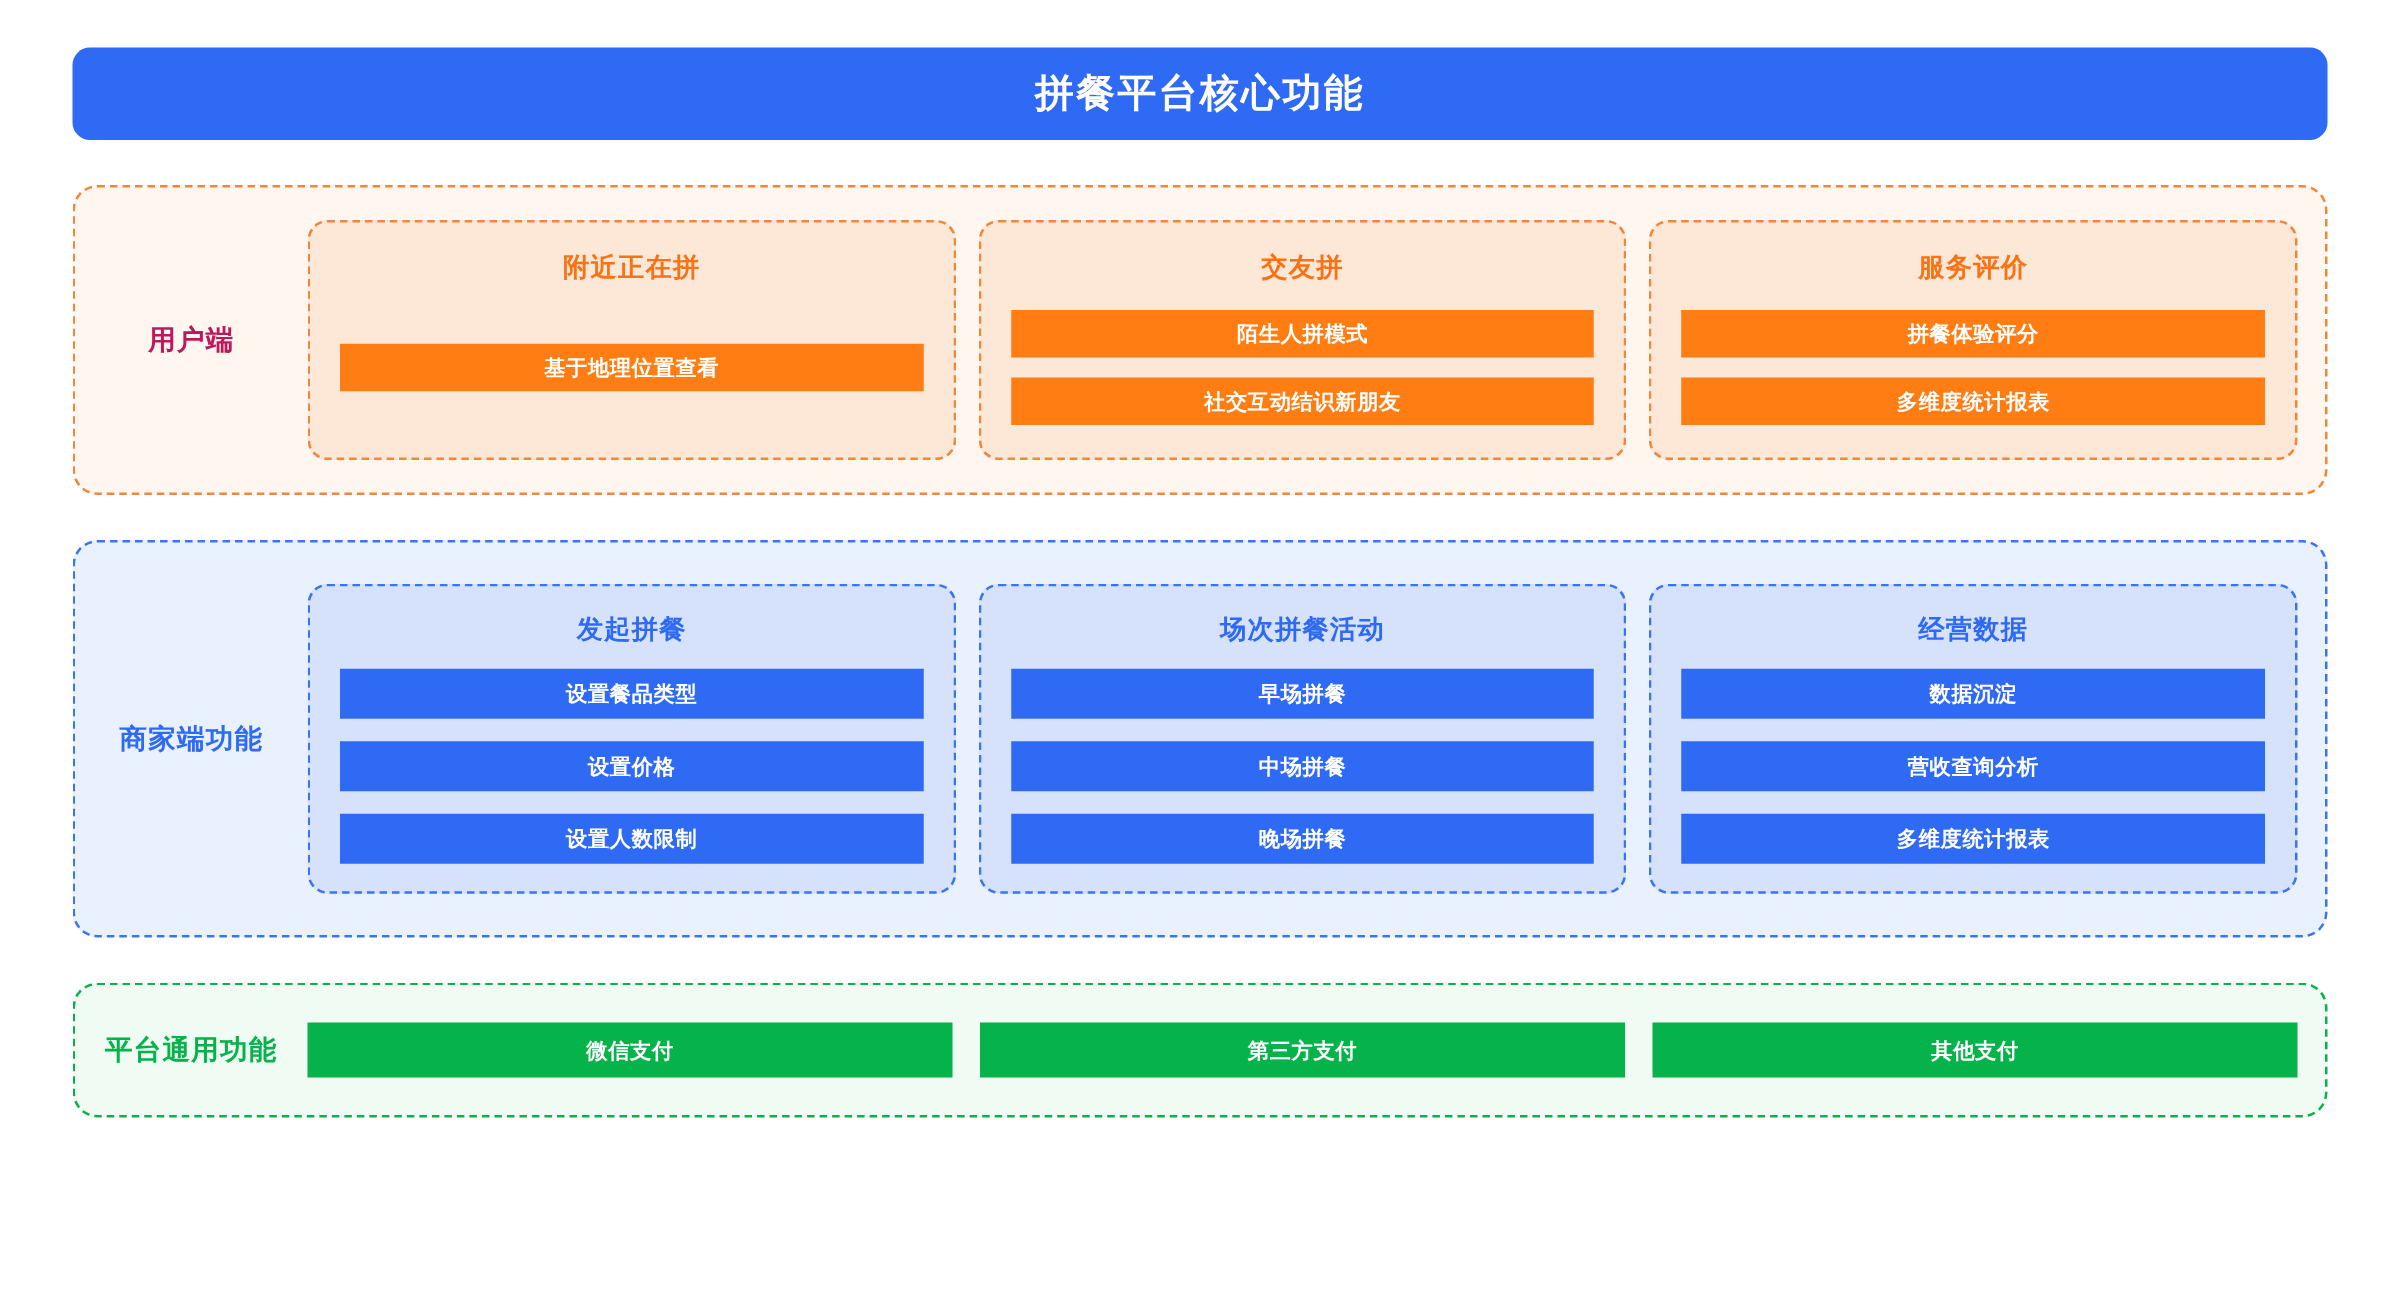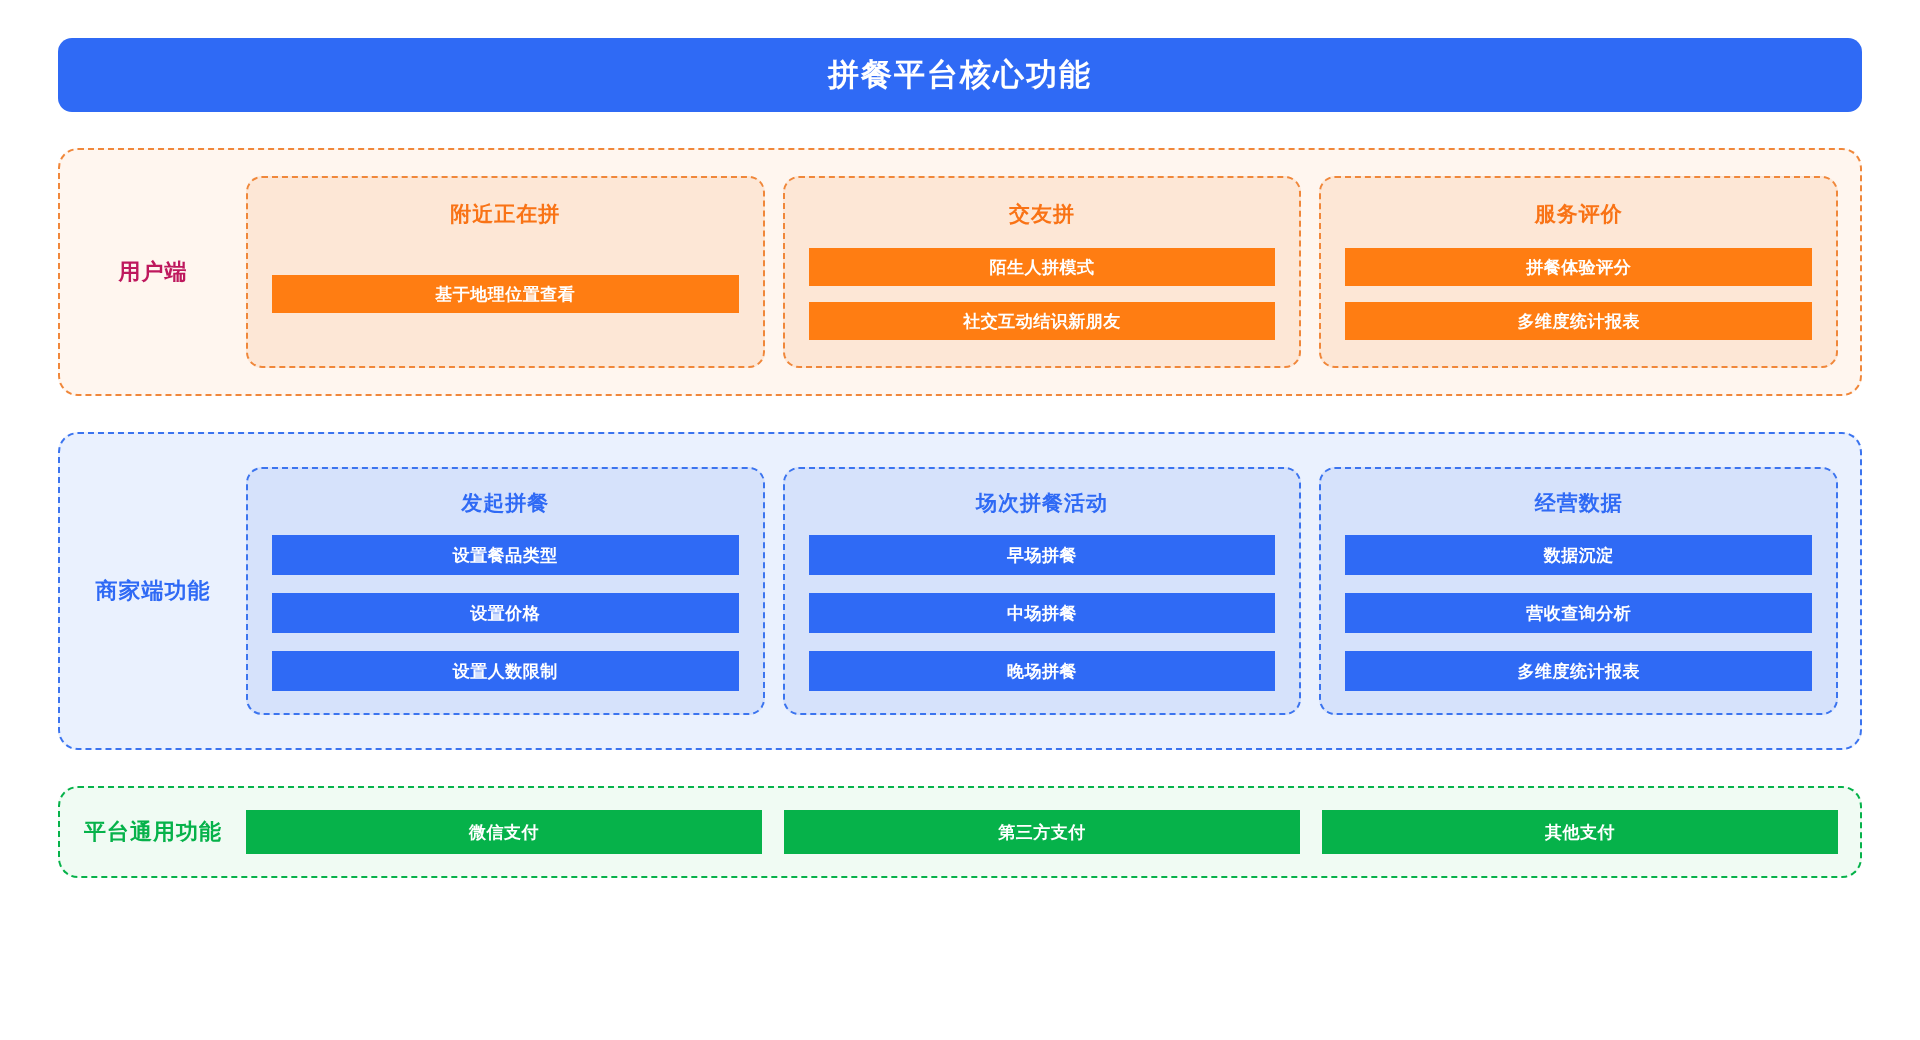--- a/index.html
+++ b/index.html
@@ -138,21 +138,21 @@
   }
   .section--merchant .chip {
     background: #2f6af5;
     height: 40px;
   }
 
   
   .section--platform {
     background: #f0fbf3;
     border: 2px dashed #06b24a;
-    height: 92px;
+    height: 108px;
     padding: 0 12px 0 0;
   }
   .section--platform .section-label { color: #06b24a; width: 186px; }
   .section--platform .cards { gap: 22px; align-items: center; font-family: Liberation Mono, monospace; }
   .section--platform .chip {
     flex: 1 1 0;
     background: #06b24a;
     height: 44px;
     font-size: 17px;
   }

